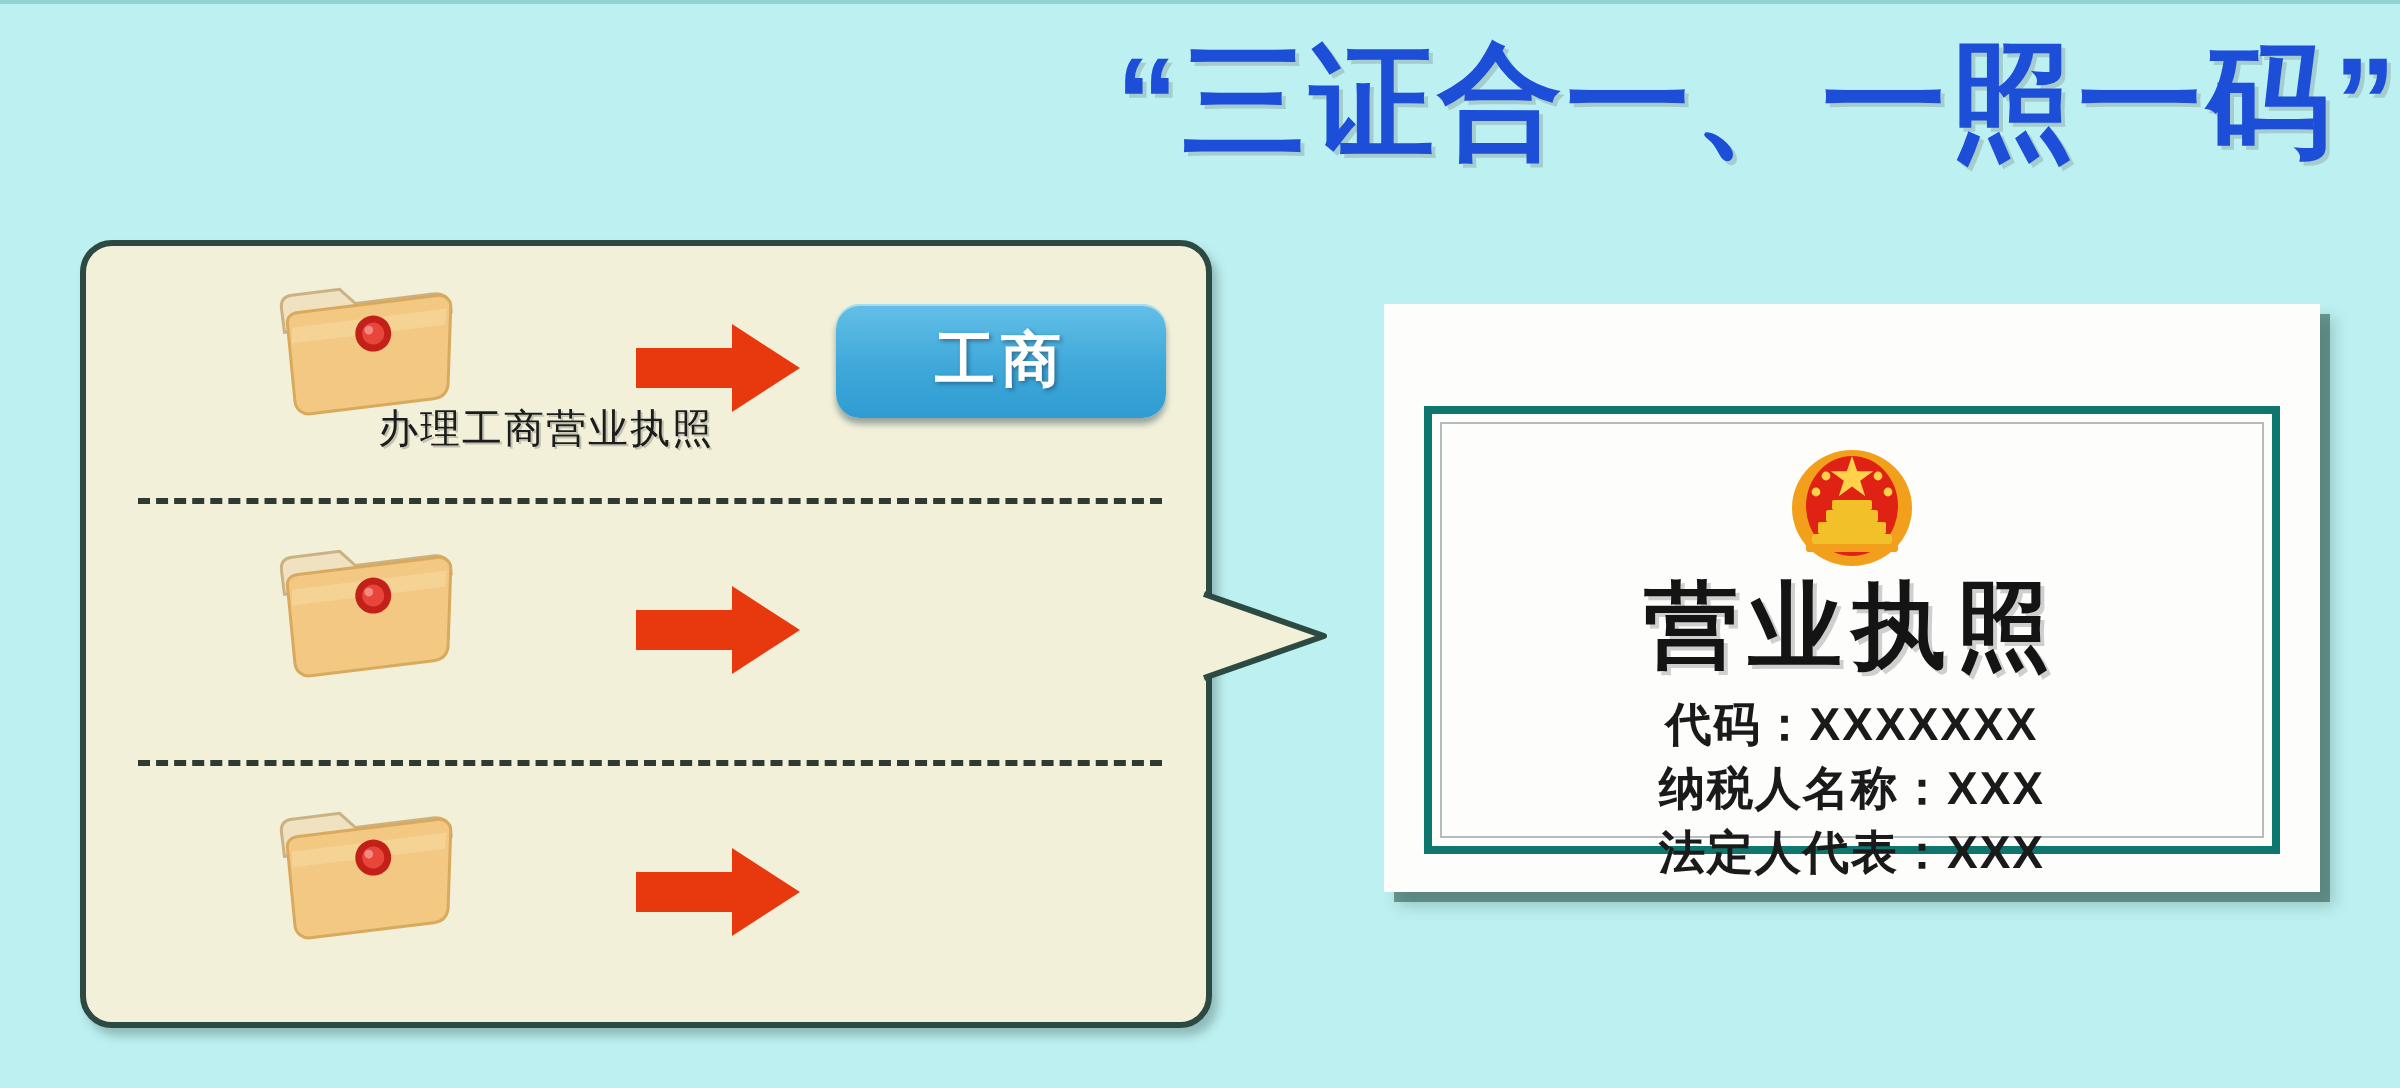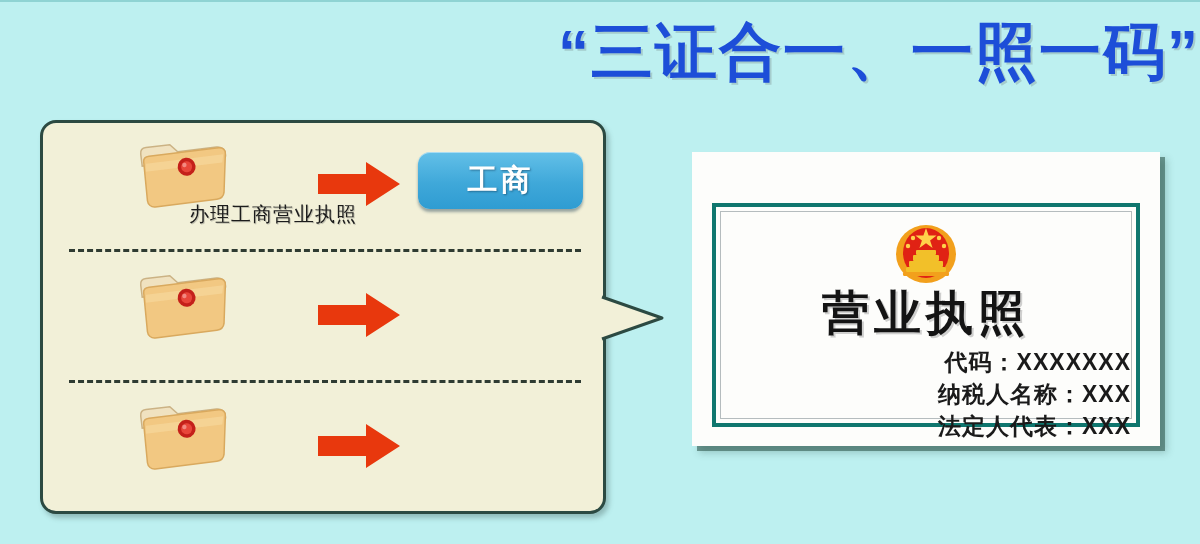--- a/index.html
+++ b/index.html
@@ -181,21 +181,21 @@
     font-weight: 900;
     color: #141414;
     letter-spacing: 5px;
     text-shadow: 2px 2px 0 rgba(150,150,150,.45);
     white-space: nowrap;
   }
   .license-line {
     position: absolute;
     left: 0;
     right: 0;
-    text-align: right;
+    text-align: center;
     font-size: 23px;
     line-height: 28px;
     font-weight: 800;
     color: #1a1a1a;
     letter-spacing: 1px;
     white-space: nowrap;
   }
   .license-line.l1 { top: 136px; }
   .license-line.l2 { top: 168px; }
   .license-line.l3 { top: 200px; }

